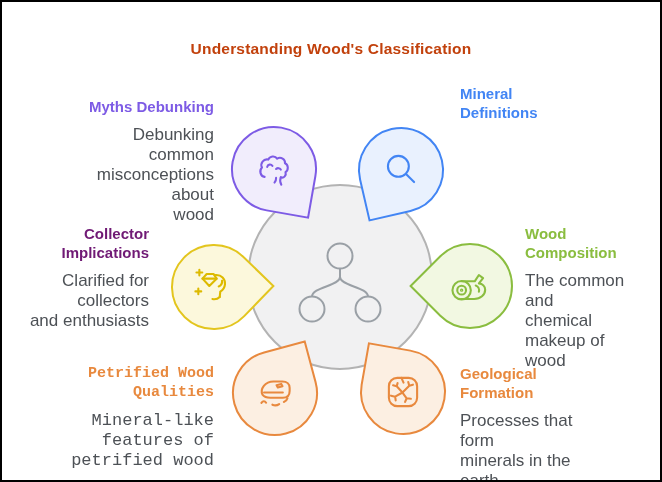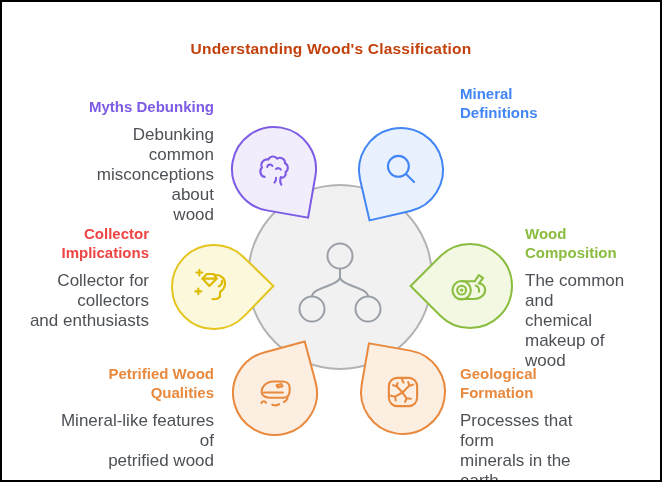--- a/index.html
+++ b/index.html
@@ -41,27 +41,27 @@
   .textblock{position:absolute;}
   .align-r{text-align:right;}
   .align-l{text-align:left;}
   .node-title{
     margin:0 0 9px 0;font-size:15px;font-weight:700;line-height:19px;
     white-space:pre-line;
   }
   .node-desc{
     margin:0;font-size:17px;color:#4d5156;line-height:20px;white-space:pre-line;
   }
-  .c-purple{color:#7d5be5;} .c-blue{color:#4285f4;} .c-yellow{color:#ef4444;}
+  .c-purple{color:#7d5be5;} .c-blue{color:#4285f4;} .c-yellow{color:#701a75;}
   .c-green{color:#8abd3f;} .c-orange{color:#e8893e;}
   .tb-myths     {right:446px;top:95px;width:150px;}
   .tb-mineral   {left:458px;top:82px;width:140px;}
   .tb-collector {right:511px;top:222px;width:150px;}
   .tb-wood      {left:523px;top:222px;width:130px;}
-  .tb-petrified {right:446px;top:362px;width:170px;}
+  .tb-petrified {right:446px;top:362px;width:170px;font-family:Liberation Mono, monospace;}
   .tb-geological{left:458px;top:362px;width:150px;}
   svg{display:block;}
   svg .s{fill:none;stroke-width:2;stroke-linecap:round;stroke-linejoin:round;}
 </style>
 </head>
 <body>
 
 <div id="canvas">
 
   <div class="page-title">Understanding Wood's Classification</div>
@@ -164,21 +164,21 @@
   </div>
 
   <div class="textblock tb-mineral align-l">
     <h3 class="node-title c-blue">Mineral
 Definitions</h3>
   </div>
 
   <div class="textblock tb-collector align-r">
     <h3 class="node-title c-yellow">Collector
 Implications</h3>
-    <p class="node-desc">Collector for collectors
+    <p class="node-desc">Clarified for collectors
 and enthusiasts</p>
   </div>
 
   <div class="textblock tb-wood align-l">
     <h3 class="node-title c-green">Wood
 Composition</h3>
     <p class="node-desc">The common and
 chemical makeup of
 wood</p>
   </div>

